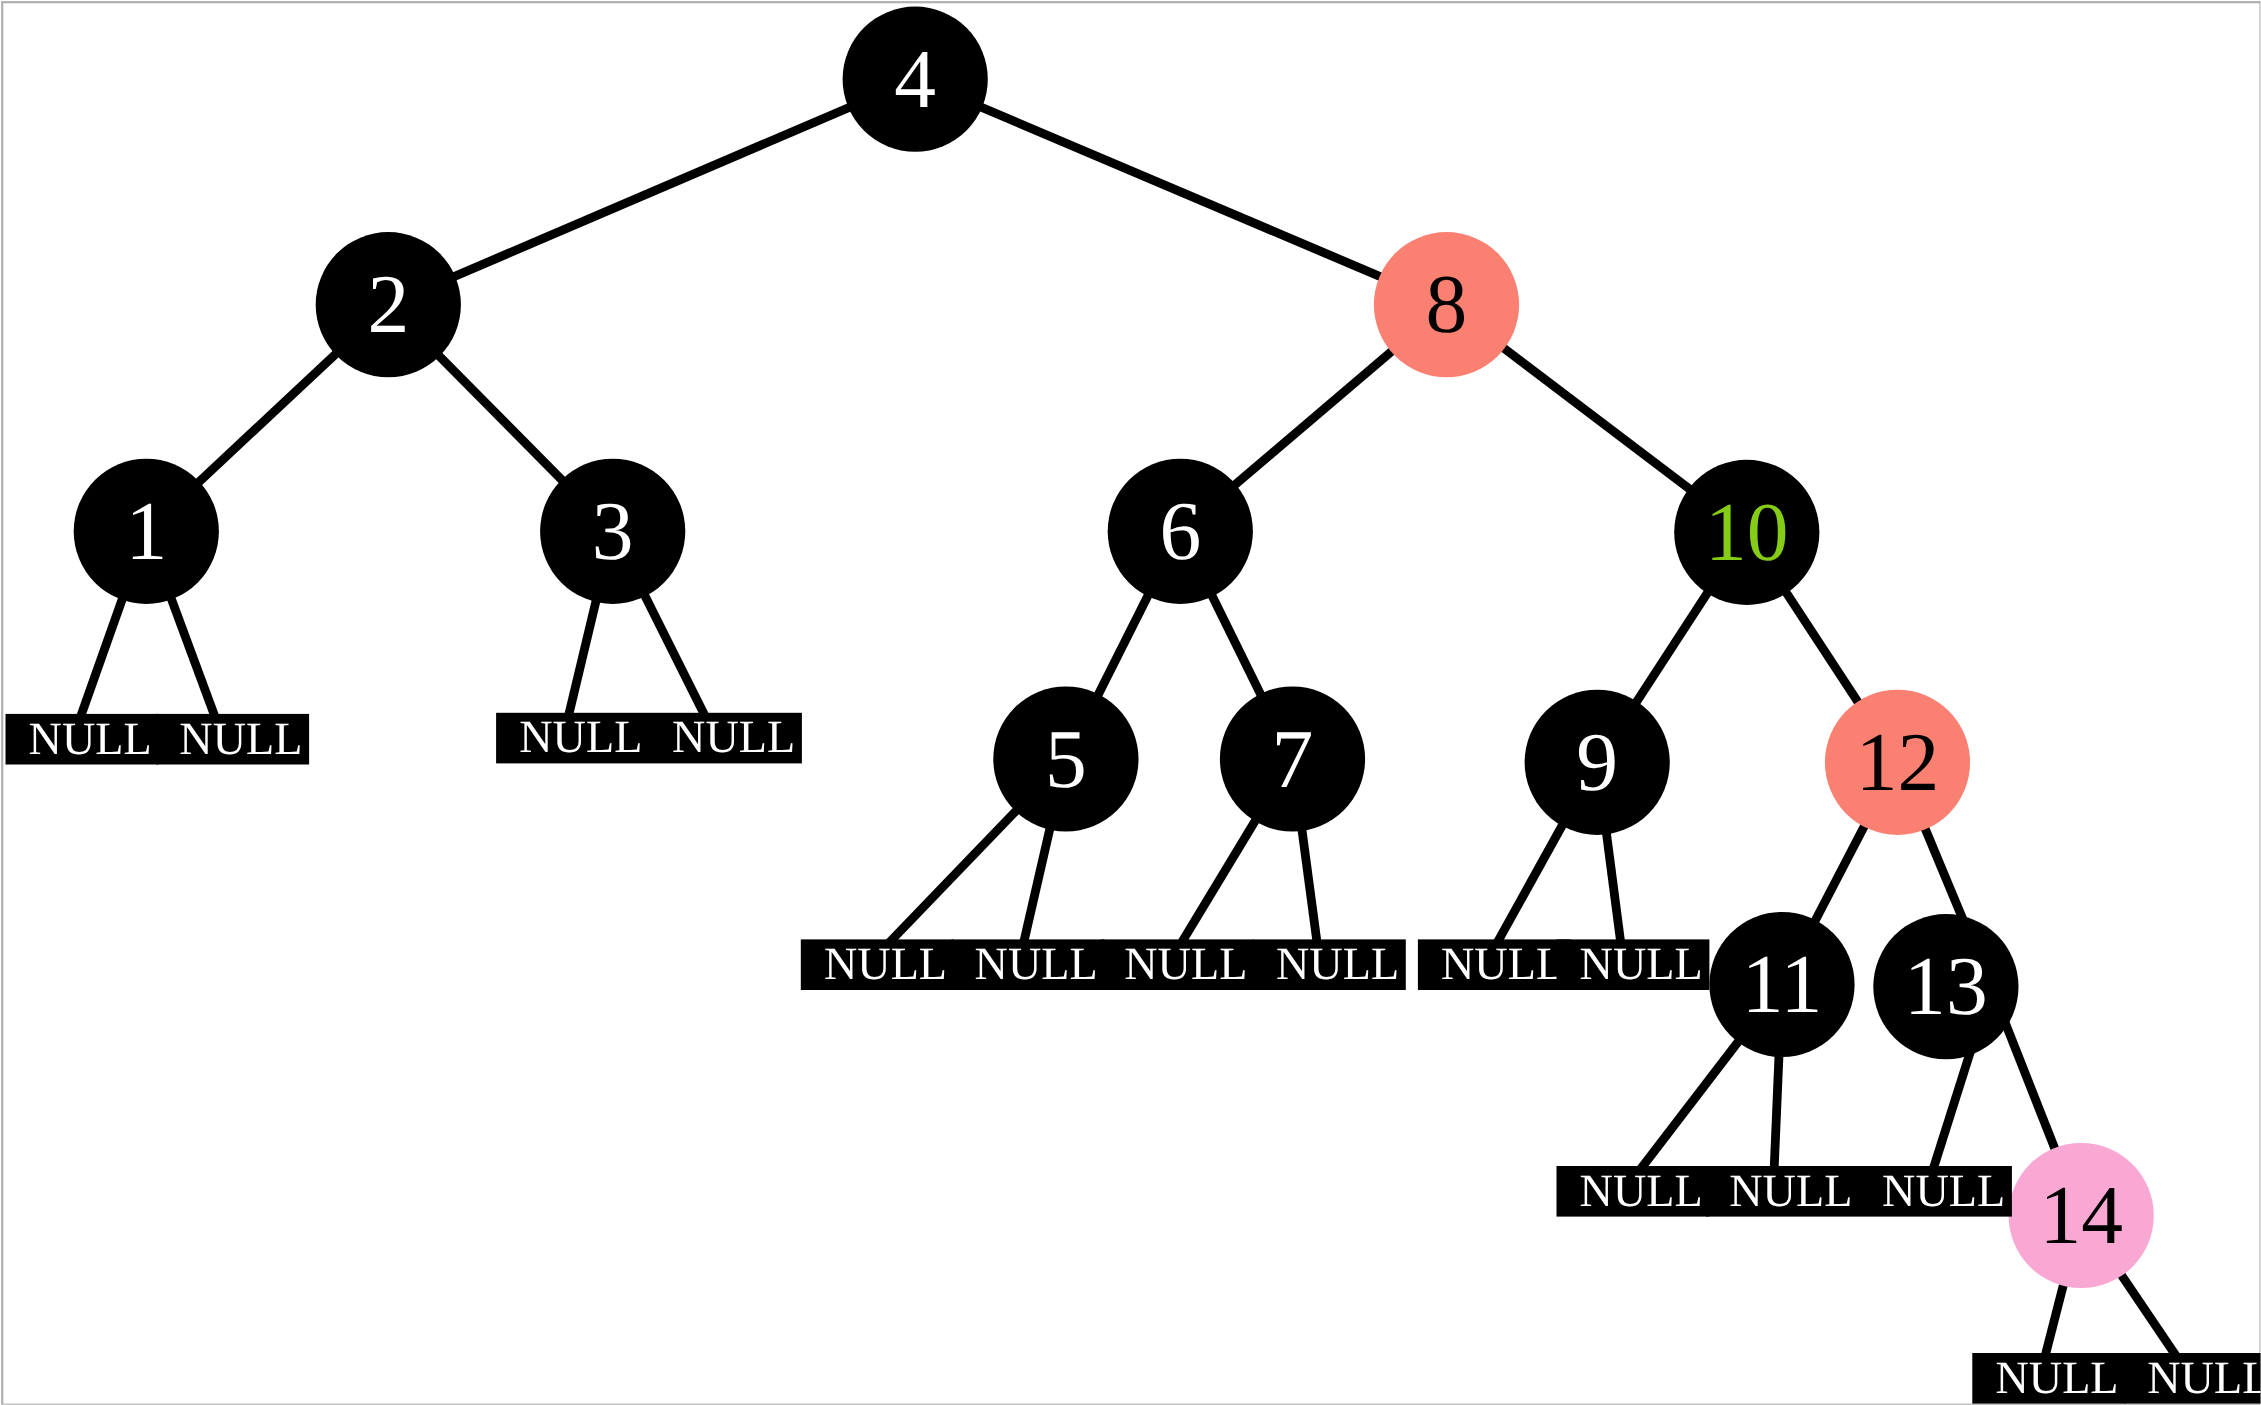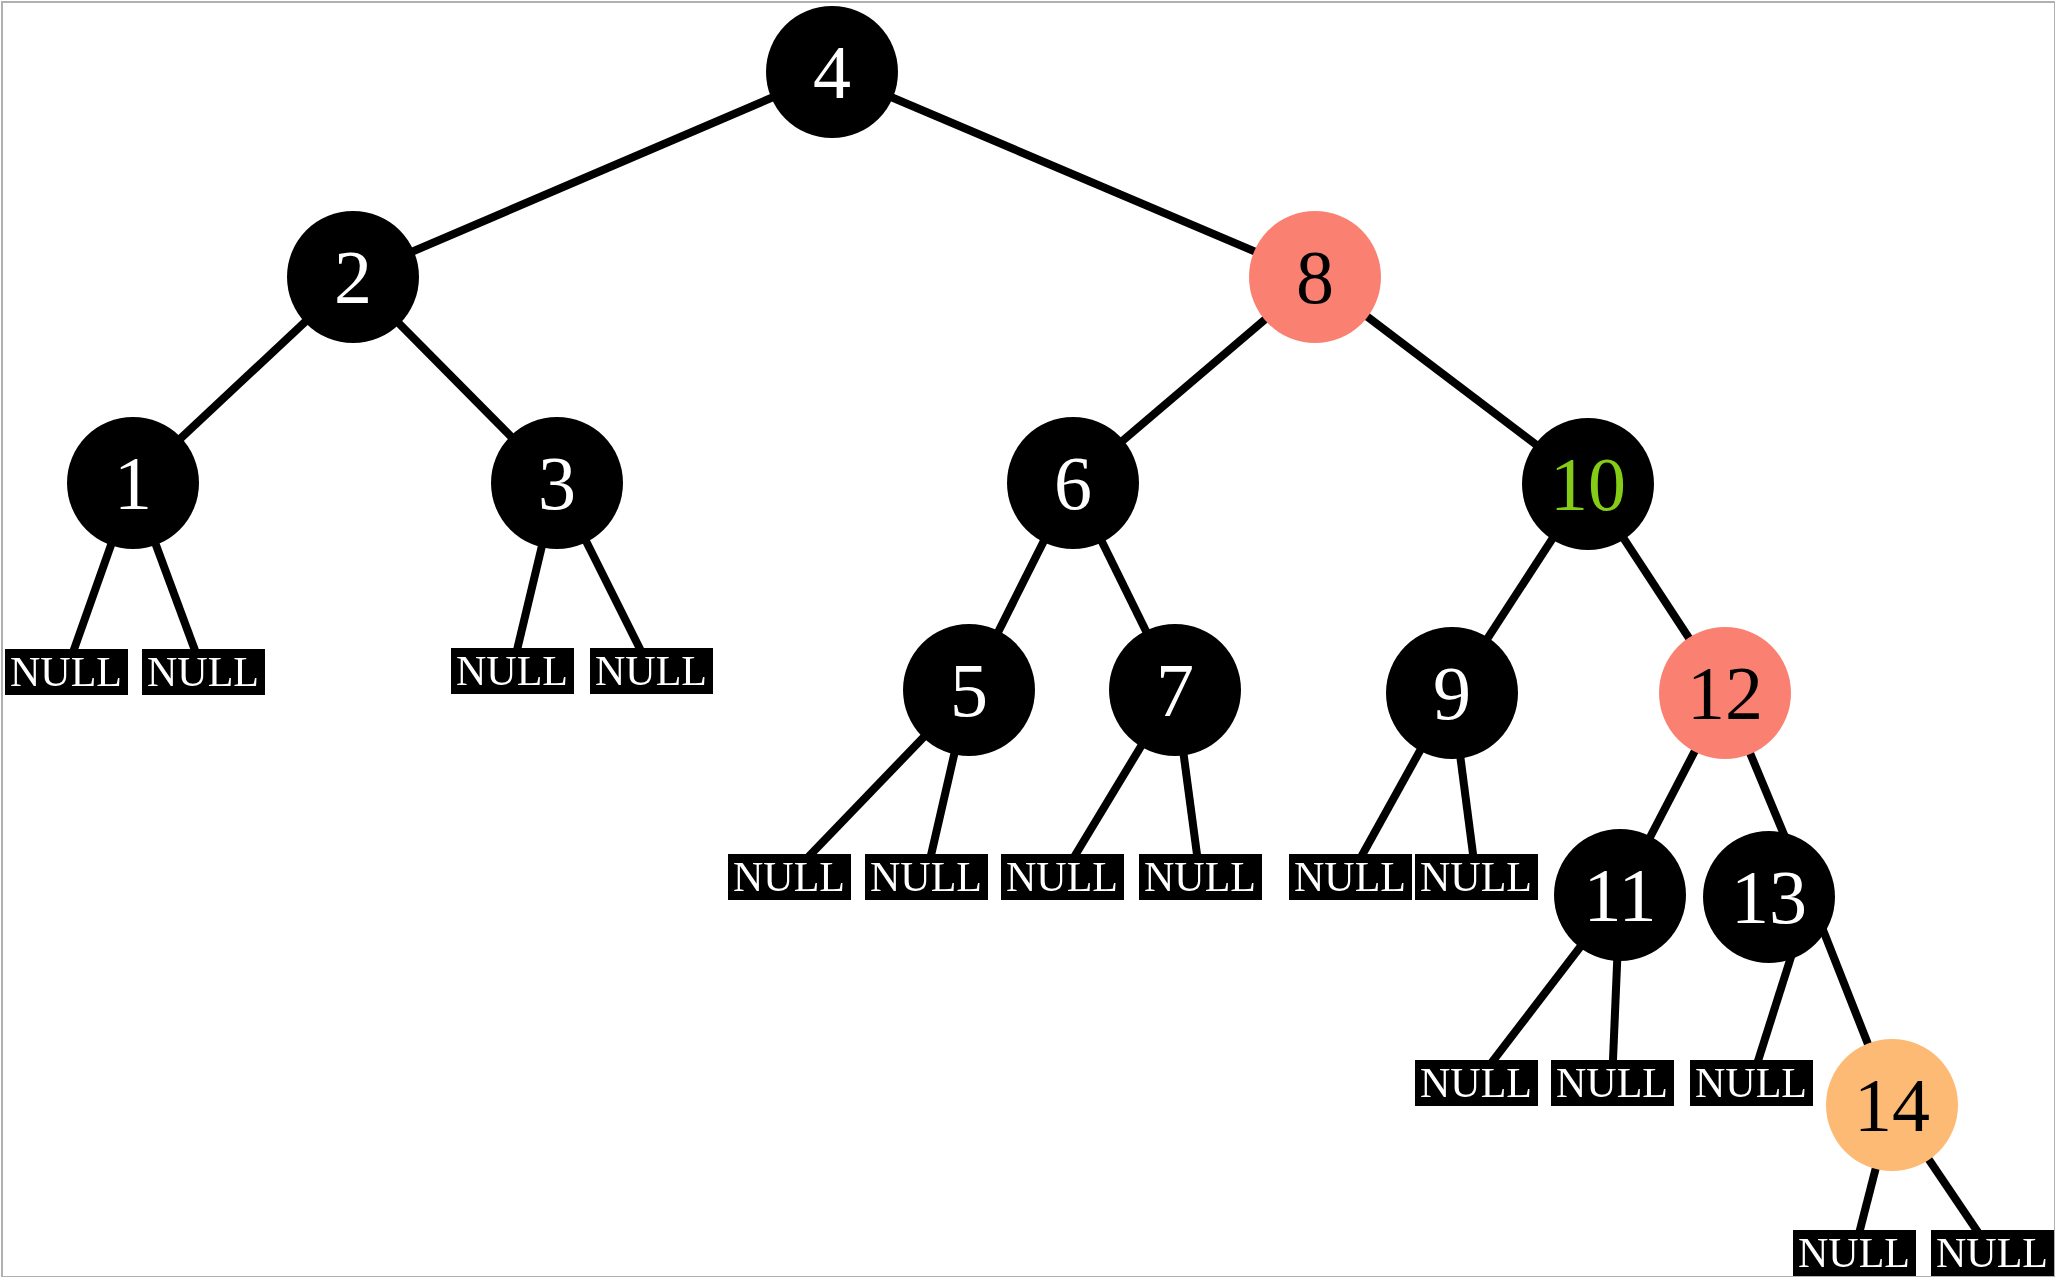--- a/index.html
+++ b/index.html
@@ -43,20 +43,21 @@
     position: absolute;
     background: #000000;
     color: #ffffff;
     display: flex;
     align-items: center;
     justify-content: center;
     font-size: 42px;
     line-height: 1;
     z-index: 2;
     user-select: none;
+    padding-left: 16px;
   }
 </style>
 </head>
 <body>
 
 <div id="tree-canvas">
   <div id="frame"></div>
   <svg id="edges-svg" width="2055" height="1277" viewBox="0 0 2055 1277">
       <line x1="832" y1="72" x2="353" y2="277" stroke="#000000" stroke-width="8"></line>
       <line x1="832" y1="72" x2="1315" y2="277" stroke="#000000" stroke-width="8"></line>
@@ -119,21 +120,21 @@
     </div>
     <div class="tree-node" style="left: 1659px; top: 627px; width: 132px; height: 132px; background: rgb(250, 128, 114); color: rgb(0, 0, 0); align-items: center;">
       <span>12</span>
     </div>
     <div class="tree-node" style="left: 1554px; top: 829px; width: 132px; height: 132px; background: rgb(0, 0, 0); color: rgb(255, 255, 255);">
       <span>11</span>
     </div>
     <div class="tree-node" style="left: 1703px; top: 831px; width: 132px; height: 132px; background: rgb(0, 0, 0); color: rgb(255, 255, 255);">
       <span>13</span>
     </div>
-    <div class="tree-node" style="left: 1826px; top: 1039px; width: 132px; height: 132px; background: #fdba74; color: rgb(0, 0, 0); font-family: Liberation Serif, serif;">
+    <div class="tree-node" style="left: 1826px; top: 1039px; width: 132px; height: 132px; background: #f9a8d4; color: rgb(0, 0, 0); font-family: Liberation Serif, serif;">
       <span>14</span>
     </div>
     <div class="null-box" style="left: 4.5px; top: 649px; width: 123px; height: 46px; background: rgb(0, 0, 0); color: rgb(255, 255, 255);">
       <span>NULL</span>
     </div>
     <div class="null-box" style="left: 141.5px; top: 649px; width: 123px; height: 46px; background: rgb(0, 0, 0); color: rgb(255, 255, 255);">
       <span>NULL</span>
     </div>
     <div class="null-box" style="left: 450.5px; top: 648px; width: 123px; height: 46px; background: rgb(0, 0, 0); color: rgb(255, 255, 255);">
       <span>NULL</span>

